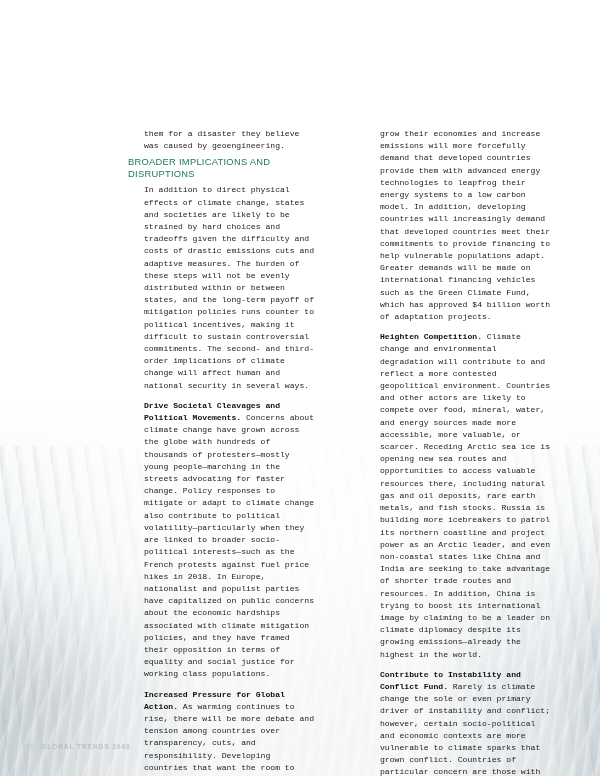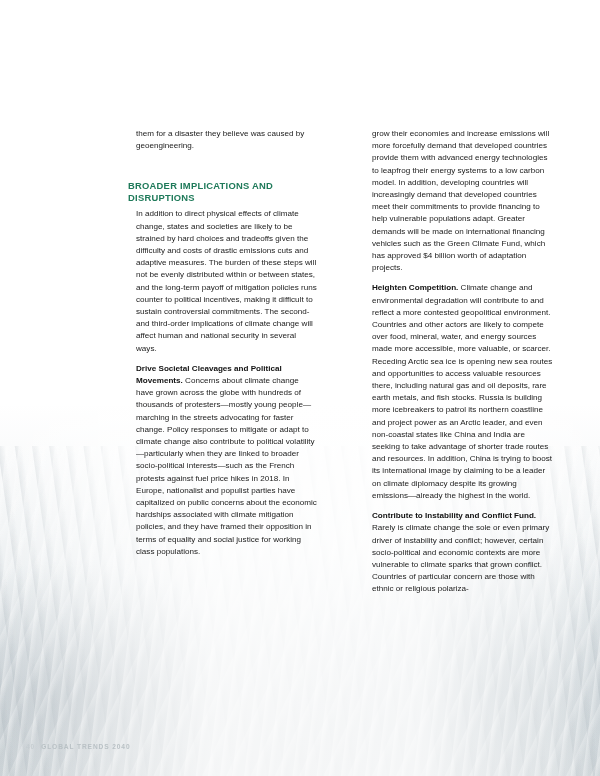--- a/index.html
+++ b/index.html
@@ -68,31 +68,32 @@
     top: 128px;
     width: 190px;
     font-size: 8.1px;
     line-height: 12.2px;
     color: #1b1b1b;
     text-align: left;
   }
   .col-left { left: 128px; }
   .col-right { left: 364px; }
   .col p {
-    margin: 0 0 0 8px;
+    margin: 0 0 0 16px;
+    font-family: Liberation Mono, monospace;
   }
   .col p + p {
     margin-top: 8px;
   }
   .section-head {
     color: #1f7a5a;
     font-size: 9.4px;
-    font-weight: bold;
+    font-weight: normal;
     letter-spacing: 0.25px;
-    margin: 28px 0 4px 0;
+    margin: 4px 0 4px 0;
     line-height: 12px;
   }
   .runin {
     font-weight: bold;
     color: #111111;
   }
   .footer {
     position: absolute;
     left: 26px;
     bottom: 26px;
@@ -117,20 +118,21 @@
 
     <div class="col col-left">
       <p>them for a disaster they believe was caused by geoengineering.</p>
 
       <div class="section-head">BROADER IMPLICATIONS AND DISRUPTIONS</div>
 
       <p>In addition to direct physical effects of climate change, states and societies are likely to be strained by hard choices and tradeoffs given the difficulty and costs of drastic emissions cuts and adaptive measures. The burden of these steps will not be evenly distributed within or between states, and the long-term payoff of mitigation policies runs counter to political incentives, making it difficult to sustain controversial commitments. The second- and third-order implications of climate change will affect human and national security in several ways.</p>
 
       <p><span class="runin">Drive Societal Cleavages and Political Movements.</span><span> Concerns about climate change have grown across the globe with hundreds of thousands of protesters—mostly young people—marching in the streets advocating for faster change. Policy responses to mitigate or adapt to climate change also contribute to political volatility—particularly when they are linked to broader socio-political interests—such as the French protests against fuel price hikes in 2018. In Europe, nationalist and populist parties have capitalized on public concerns about the economic hardships associated with climate mitigation policies, and they have framed their opposition in terms of equality and social justice for working class populations.</span></p>
 
+      <p><span class="runin">Increased Pressure for Global Action.</span><span> As warming continues to rise, there will be more debate and tension among countries over transparency, cuts, and responsibility. Developing countries that want the room to</span></p>
     </div>
 
     <div class="col col-right">
       <p>grow their economies and increase emissions will more forcefully demand that developed countries provide them with advanced energy technologies to leapfrog their energy systems to a low carbon model. In addition, developing countries will increasingly demand that developed countries meet their commitments to provide financing to help vulnerable populations adapt. Greater demands will be made on international financing vehicles such as the Green Climate Fund, which has approved $4 billion worth of adaptation projects.</p>
 
       <p><span class="runin">Heighten Competition.</span><span> Climate change and environmental degradation will contribute to and reflect a more contested geopolitical environment. Countries and other actors are likely to compete over food, mineral, water, and energy sources made more accessible, more valuable, or scarcer. Receding Arctic sea ice is opening new sea routes and opportunities to access valuable resources there, including natural gas and oil deposits, rare earth metals, and fish stocks. Russia is building more icebreakers to patrol its northern coastline and project power as an Arctic leader, and even non-coastal states like China and India are seeking to take advantage of shorter trade routes and resources. In addition, China is trying to boost its international image by claiming to be a leader on climate diplomacy despite its growing emissions—already the highest in the world.</span></p>
 
       <p><span class="runin">Contribute to Instability and Conflict Fund.</span><span> Rarely is climate change the sole or even primary driver of instability and conflict; however, certain socio-political and economic contexts are more vulnerable to climate sparks that grown conflict. Countries of particular concern are those with ethnic or religious polariza-</span></p>
     </div>
 

